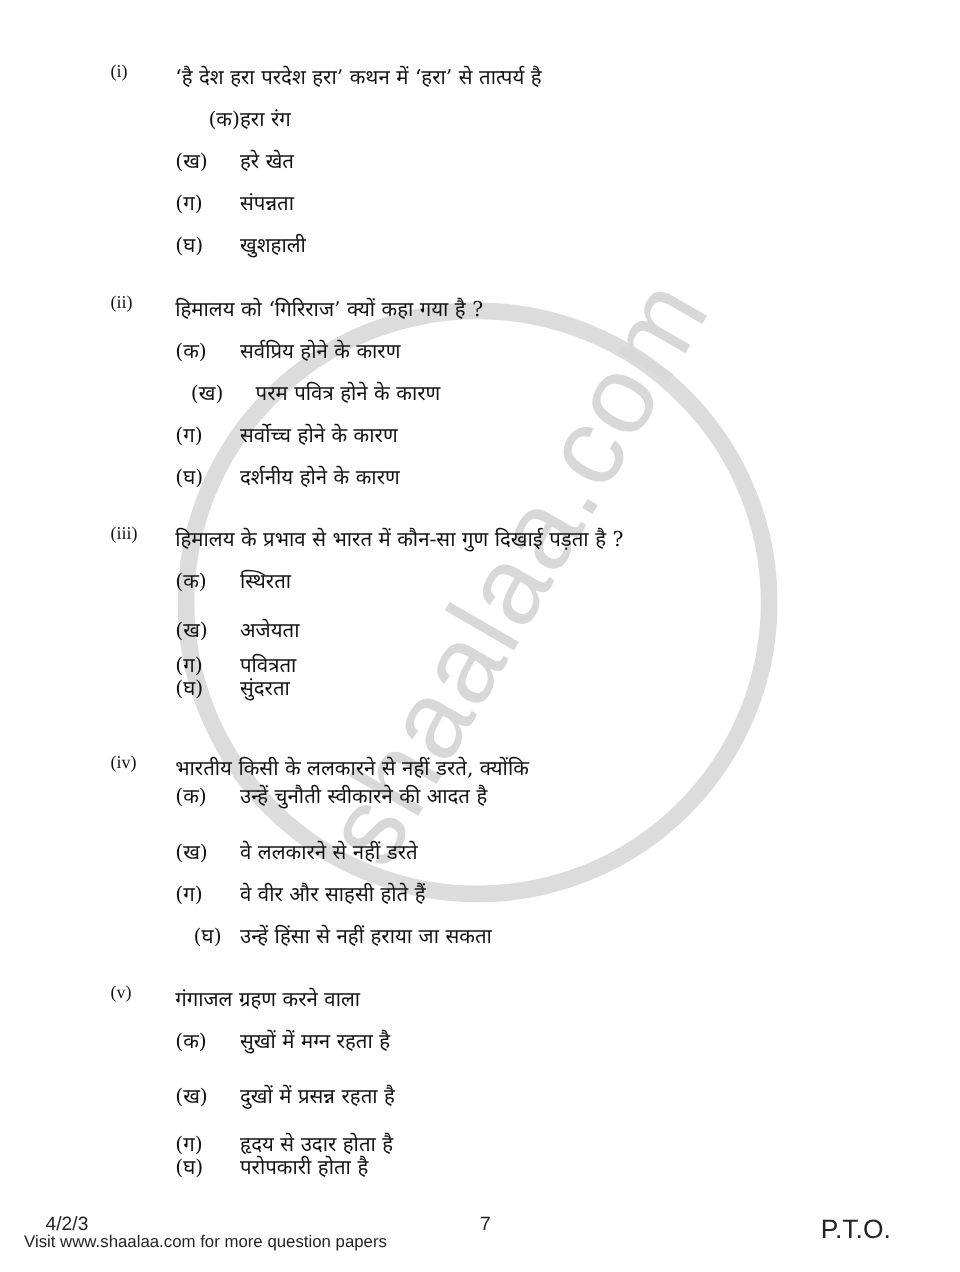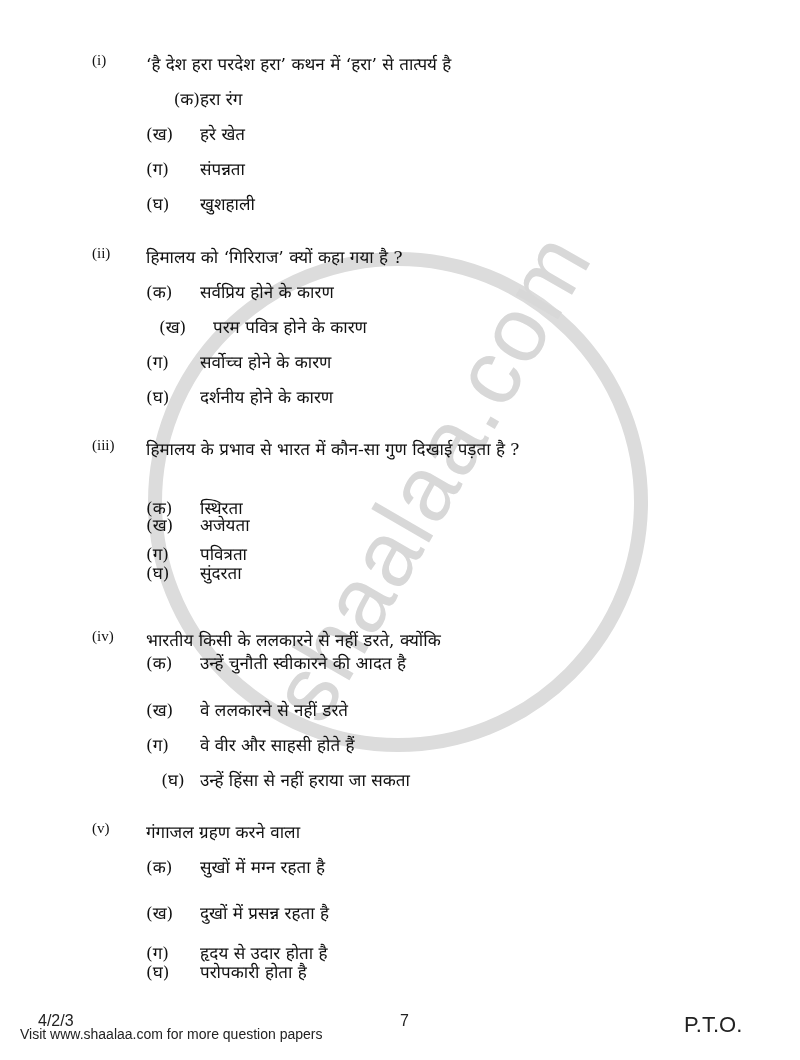--- a/index.html
+++ b/index.html
@@ -46,21 +46,21 @@
   <span class="q-text">हिमालय को ‘गिरिराज’ क्यों कहा गया है ?</span>
   <div class="option" style="top:35px;"><span class="opt-label">(क)</span><span class="opt-text">सर्वप्रिय होने के कारण</span></div>
   <div class="option" style="top:70px;margin-left:13px;"><span class="opt-label">(ख)</span><span class="opt-text">परम पवित्र होने के कारण</span></div>
   <div class="option" style="top:105px;"><span class="opt-label">(ग)</span><span class="opt-text">सर्वोच्च होने के कारण</span></div>
   <div class="option" style="top:140px;"><span class="opt-label">(घ)</span><span class="opt-text">दर्शनीय होने के कारण</span></div>
 </div>
 
 <div class="question" style="top:437px;">
   <span class="q-num">(iii)</span>
   <span class="q-text">हिमालय के प्रभाव से भारत में कौन-सा गुण दिखाई पड़ता है ?</span>
-  <div class="option" style="top:35px;margin-top:24px;"><span class="opt-label">(क)</span><span class="opt-text">स्थिरता</span></div>
+  <div class="option" style="top:35px;"><span class="opt-label">(क)</span><span class="opt-text">स्थिरता</span></div>
   <div class="option" style="top:76px;"><span class="opt-label">(ख)</span><span class="opt-text">अजेयता</span></div>
   <div class="option" style="top:105px;"><span class="opt-label">(ग)</span><span class="opt-text">पवित्रता</span></div>
   <div class="option" style="top:124px;"><span class="opt-label">(घ)</span><span class="opt-text">सुंदरता</span></div>
 </div>
 
 <div class="question" style="top:628px;">
   <span class="q-num">(iv)</span>
   <span class="q-text">भारतीय किसी के ललकारने से नहीं डरते, क्योंकि</span>
   <div class="option" style="top:23px;text-decoration:underline;"><span class="opt-label">(क)</span><span class="opt-text">उन्हें चुनौती स्वीकारने की आदत है</span></div>
   <div class="option" style="top:70px;"><span class="opt-label">(ख)</span><span class="opt-text">वे ललकारने से नहीं डरते</span></div>

